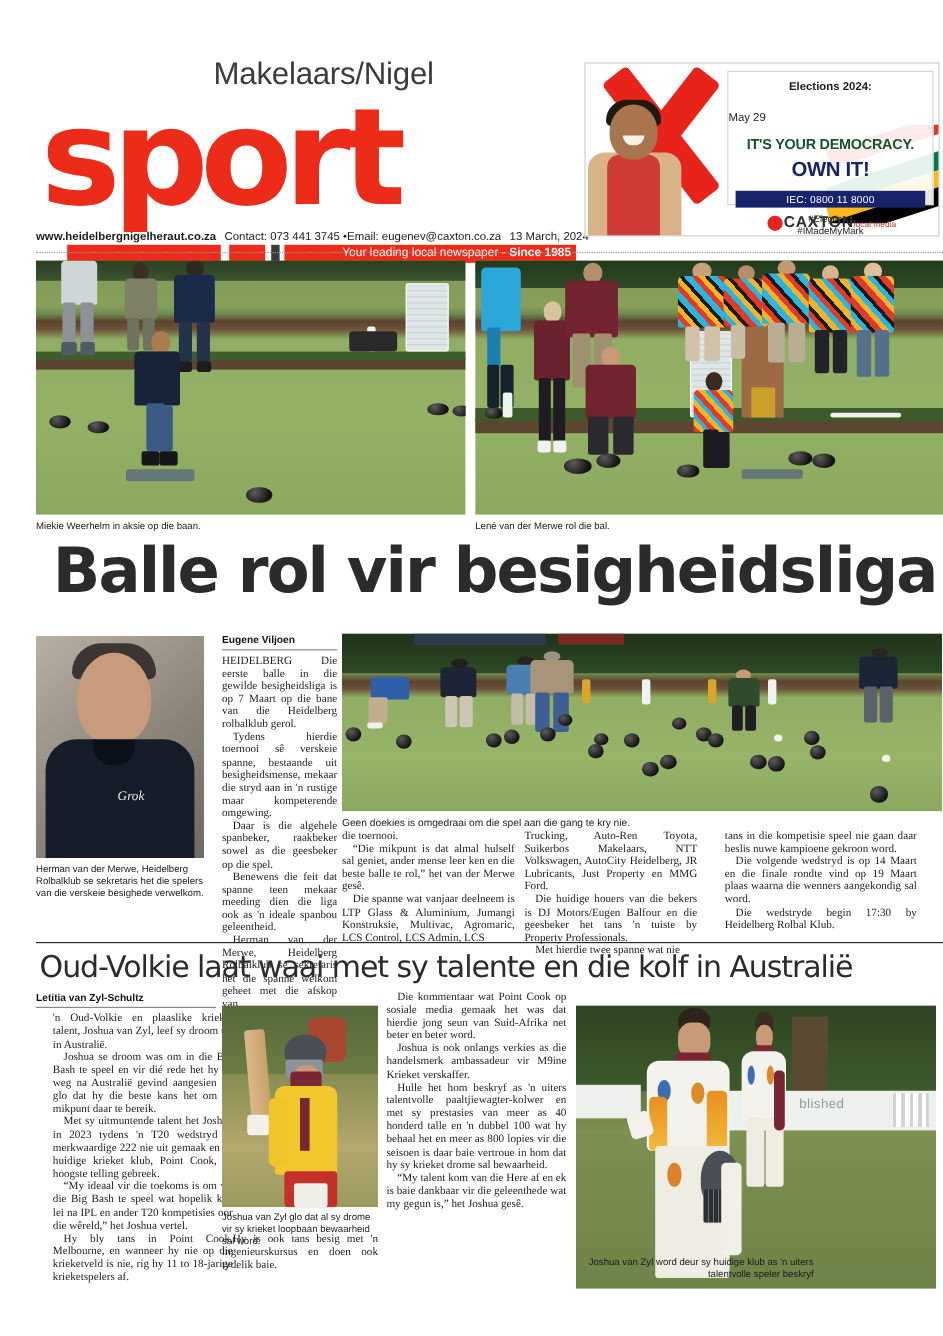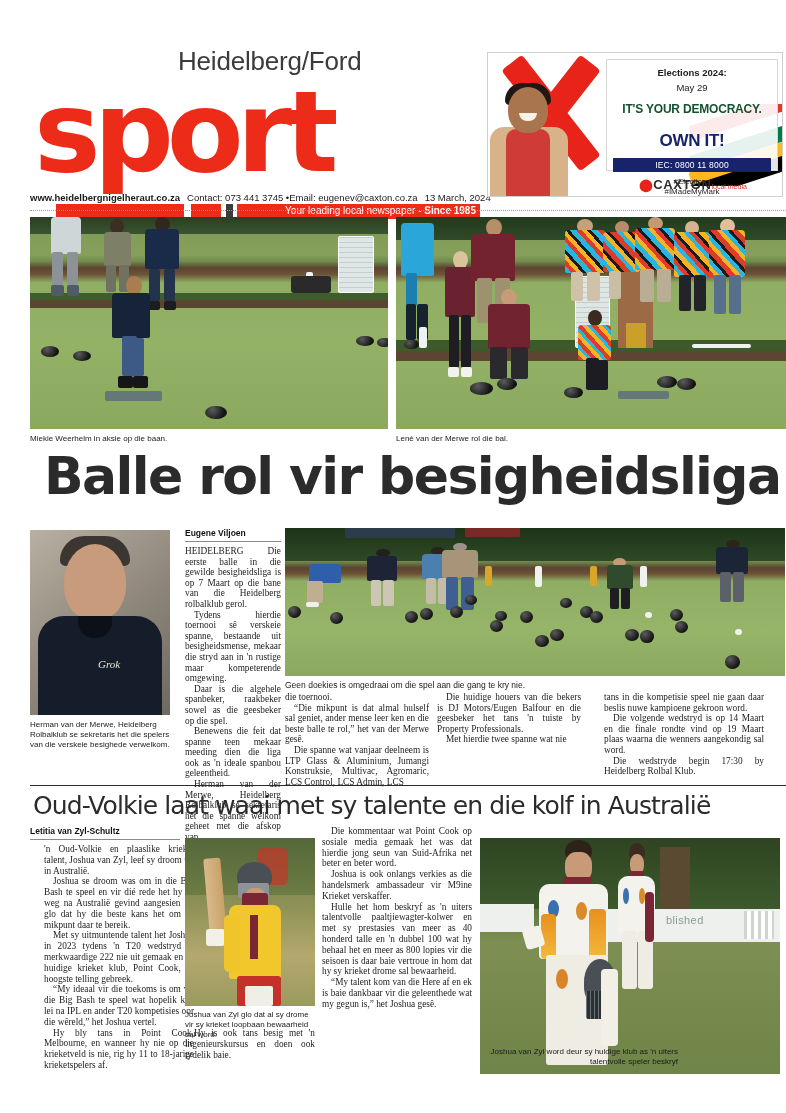--- a/index.html
+++ b/index.html
@@ -85,26 +85,26 @@
   .ad-flag i {
     position:absolute; display:block; left:6px; width:104px; height:15px;
     transform:rotate(-18deg); border-radius:3px;
   }
   .ad-card {
     position:absolute; left:118px; top:6px; width:172px; height:112px;
     border:1px solid #d6d6d6; background:rgba(255,255,255,0.9);
   }
   .ad-l1 { text-align:center; margin-top:7px; font-family:"Liberation Sans", sans-serif;
            font-size:9.5px; font-weight:700; color:#1c1c1c; }
-  .ad-l2 { text-align:center; font-family:"Liberation Sans", sans-serif;
-           font-size:9.5px; color:#1c1c1c; margin-top:4px; }
+  .ad-l2 { text-align:left; font-family:"Liberation Sans", sans-serif;
+           font-size:9.5px; color:#1c1c1c; margin-top:15px; }
   .ad-l3 { text-align:center; margin-top:9px; font-family:"Liberation Sans", sans-serif;
            font-size:12px; font-weight:700; color:#14532d; letter-spacing:-0.2px; }
   .ad-l4 { text-align:center; font-family:"Liberation Sans", sans-serif;
-           font-size:17px; font-weight:700; color:#16256b; letter-spacing:-0.3px; margin-top:15px; }
+           font-size:17px; font-weight:700; color:#16256b; letter-spacing:-0.3px; margin-top:5px; }
   .ad-iec { margin:7px 6px 0 6px; height:14px; background:#17246c; color:#fff;
             font-family:"Liberation Sans", sans-serif; font-size:8.5px; text-align:center;
             line-height:14px; letter-spacing:0.2px; }
   .ad-tags { text-align:center; margin-top:5px; font-family:"Liberation Sans", sans-serif;
              font-size:8px; color:#1c1c1c; line-height:10px; }
   .ad-caxton {
     position:absolute; left:118px; top:124px; width:174px; text-align:center;
     font-family:"Liberation Sans", sans-serif; font-size:13px; font-weight:700;
     color:#2d2d2d; letter-spacing:0.6px; white-space:nowrap;
   }
@@ -273,21 +273,21 @@
   .maroon { position:absolute; background:#7b2634; }
   .skin { position:absolute; background:#c89a78; }
 </style>
 </head>
 <body>
 
 <div class="page">
 
   <div class="masthead">
     <div class="mast-left">
-      <div class="mast-town">Heidelberg/Ford</div>
+      <div class="mast-town">Makelaars/Nigel</div>
       <div class="mast-sport">sport</div>
       <div class="mast-bar-row">
         <div class="mb1"></div>
         <div class="mb2"></div>
         <div class="mb3"></div>
         <div class="mb4">
           <span class="mast-slogan"><span>Your leading local newspaper - </span><b>Since 1985</b></span>
         </div>
       </div>
     </div>
@@ -546,20 +546,21 @@
     <div class="jack" style="left:90%;top:68%;width:1.4%;height:4%;"></div>
   </div>
   <div class="cap cap3">Geen doekies is omgedraai om die spel aan die gang te kry nie.</div>
 
   <div class="a1-col2">
     <p class="cont">die toernooi.</p>
     <p>“Die mikpunt is dat almal hulself sal geniet, ander mense leer ken en die beste balle te rol,” het van der Merwe gesê.</p>
     <p>Die spanne wat vanjaar deelneem is LTP Glass &amp; Aluminium, Jumangi Konstruksie, Multivac, Agromaric, LCS Control, LCS Admin, LCS</p>
   </div>
   <div class="a1-col3">
+    <p class="cont">Trucking, Auto-Ren Toyota, Suikerbos Makelaars, NTT Volkswagen, AutoCity Heidelberg, JR Lubricants, Just Property en MMG Ford.</p>
     <p>Die huidige houers van die bekers is DJ Motors/Eugen Balfour en die geesbeker het tans 'n tuiste by Property Professionals.</p>
     <p>Met hierdie twee spanne wat nie</p>
   </div>
   <div class="a1-col4">
     <p class="cont">tans in die kompetisie speel nie gaan daar beslis nuwe kampioene gekroon word.</p>
     <p>Die volgende wedstryd is op 14 Maart en die finale rondte vind op 19 Maart plaas waarna die wenners aangekondig sal word.</p>
     <p>Die wedstryde begin 17:30 by Heidelberg Rolbal Klub.</p>
   </div>
 
   <div class="rule-thick"></div>

